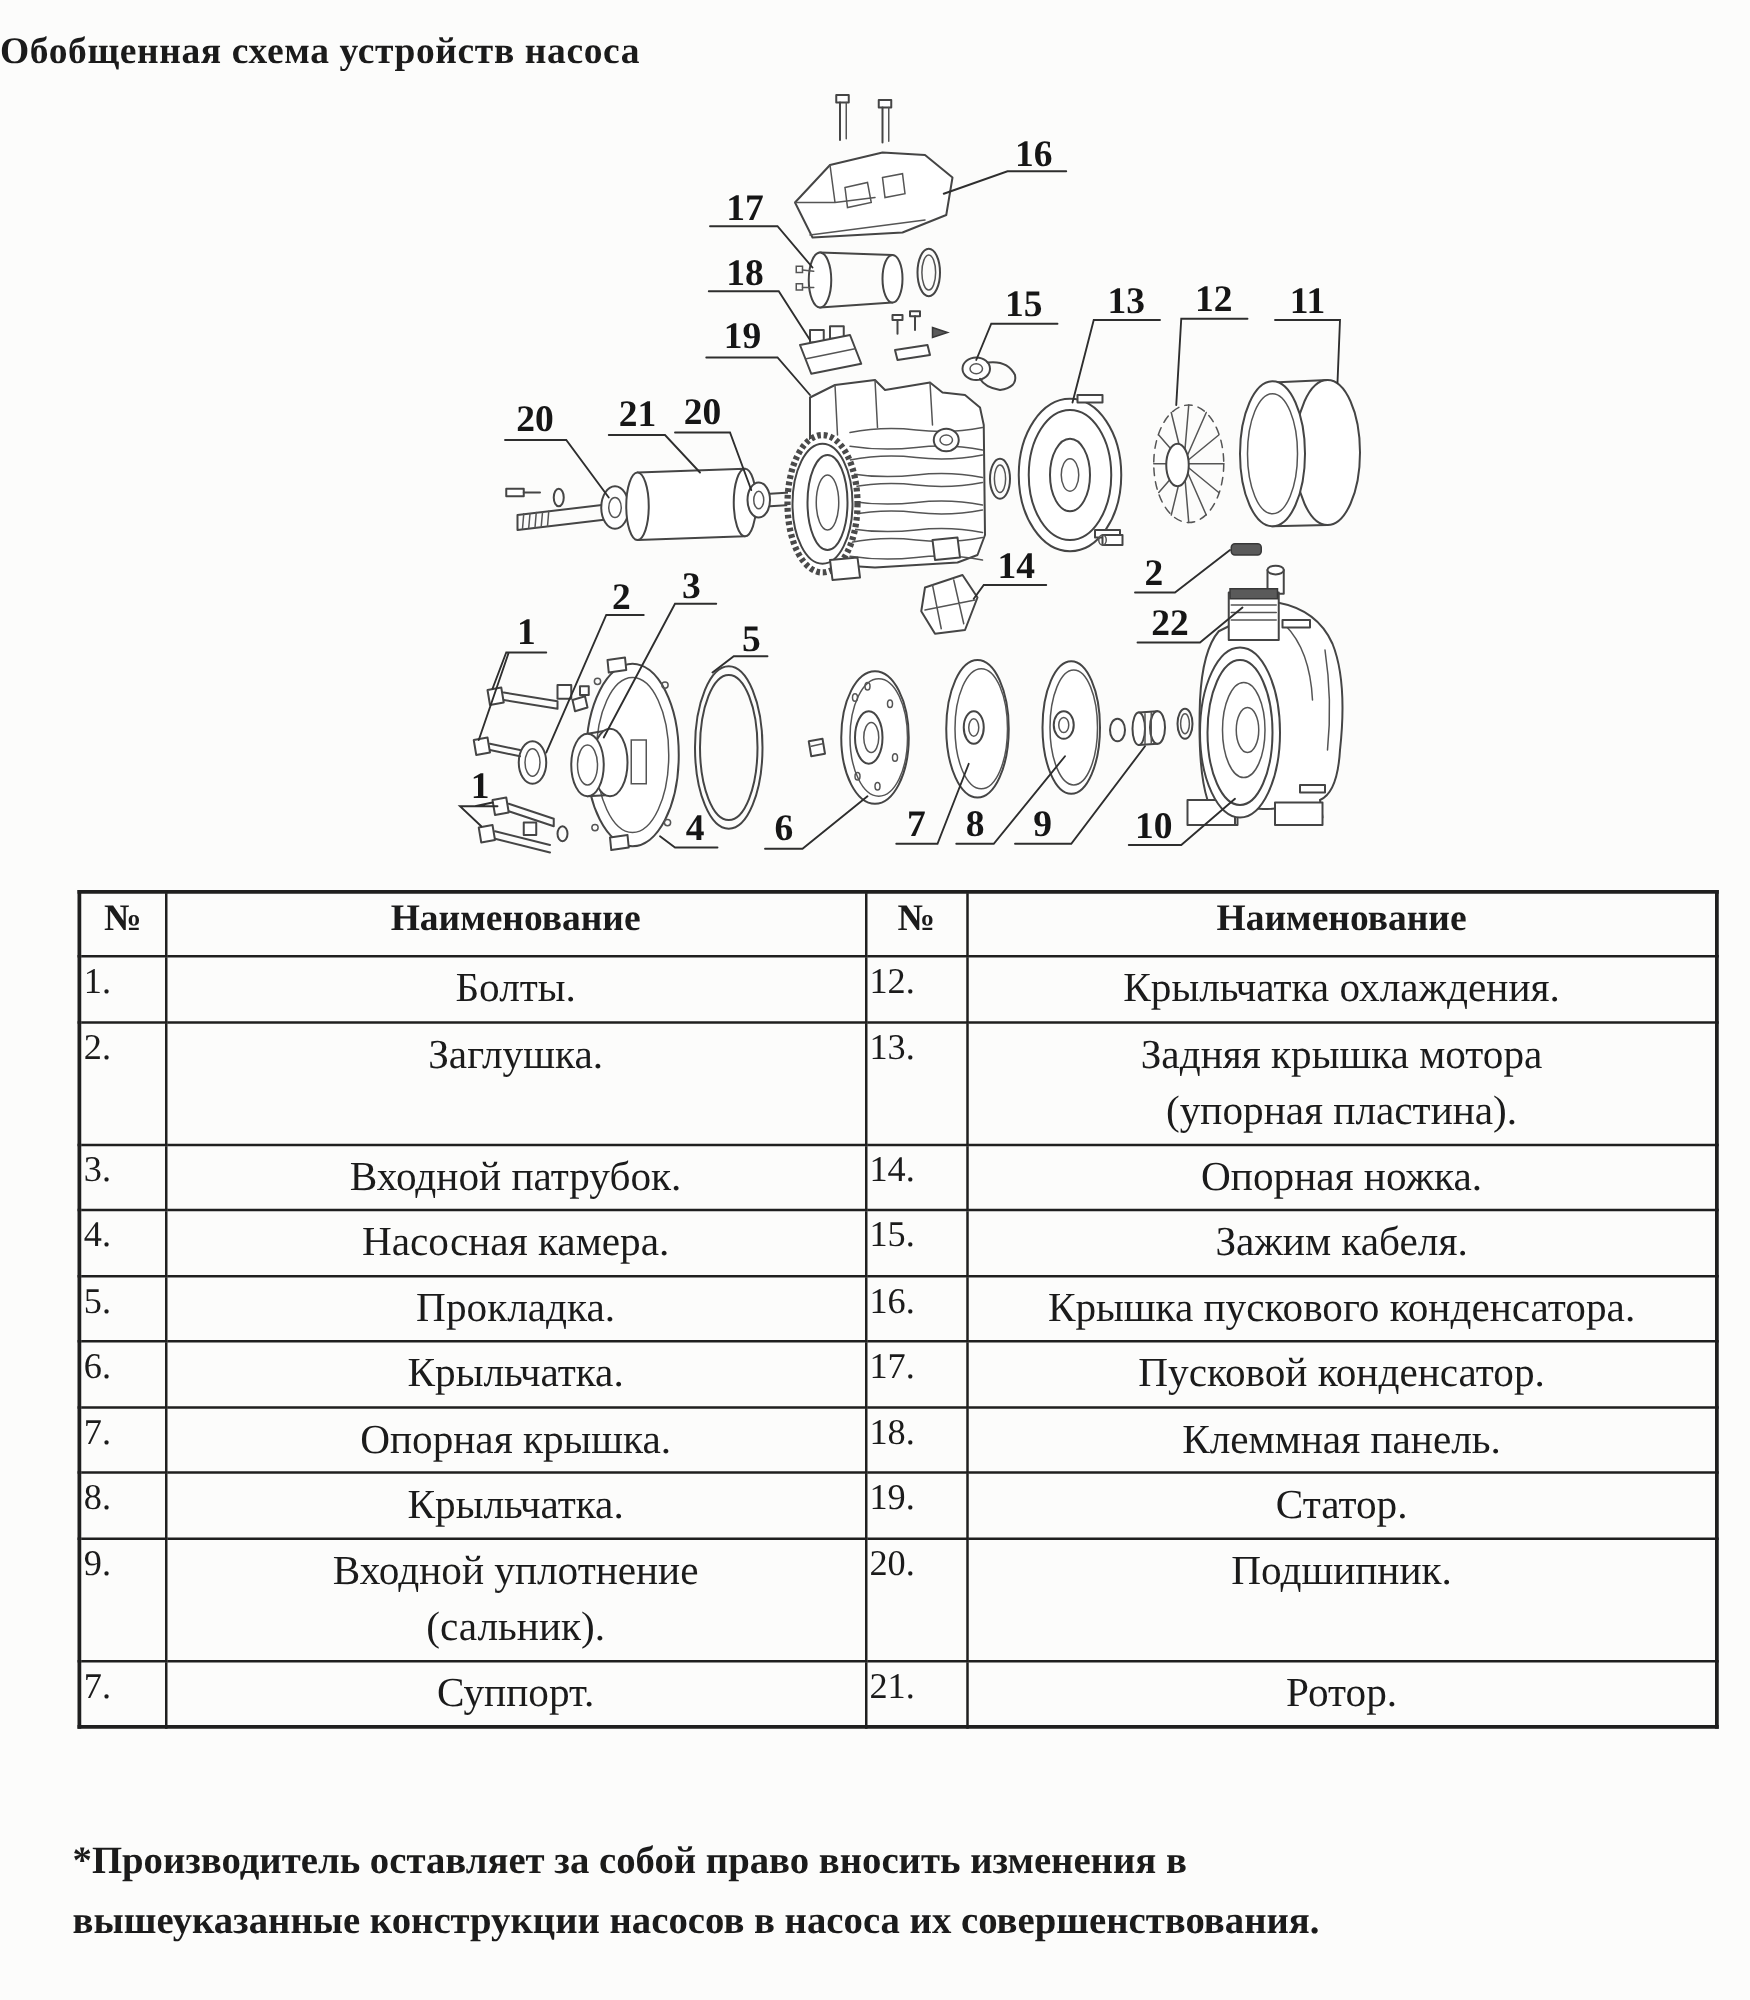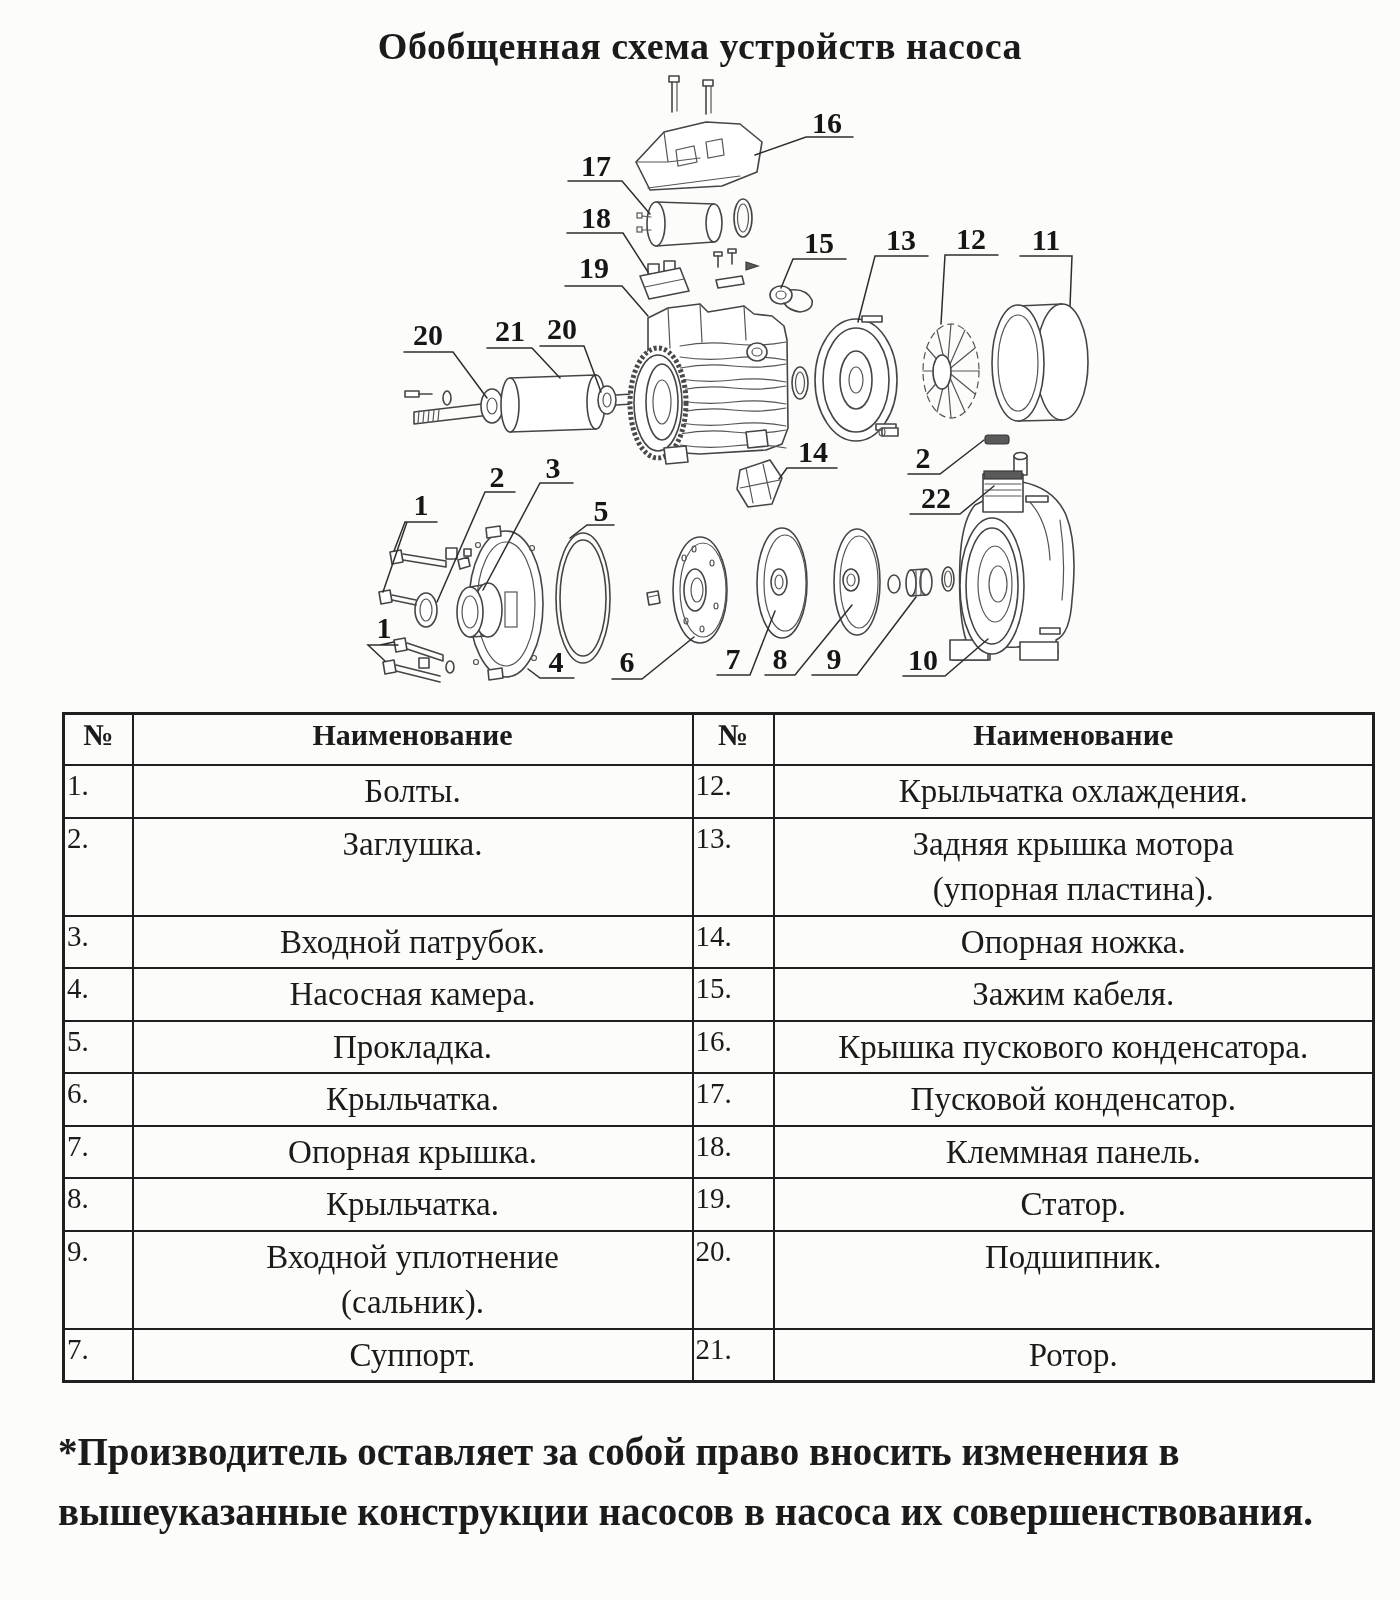--- a/index.html
+++ b/index.html
@@ -1,35 +1,35 @@
 <!DOCTYPE html>
 <html><head>
 <meta charset="utf-8">
 <style>
   html,body{margin:0;padding:0;background:#e8e8e8;}
   .canvas{position:relative;width:1400px;height:1600px;margin:0 auto;background:#fcfcfb;
           font-family:"Liberation Serif", serif;color:#1b1b1b;overflow:hidden;}
-  .title{position:absolute;top:24px;left:0;width:100%;margin:0;text-align:center;
-         font-size:38px;font-weight:bold;letter-spacing:.5px;}
+  .title{position:absolute;top:24px;left:0;width:100%;margin:0;
+         font-size:30px;font-weight:bold;letter-spacing:.5px;}
   svg.diagram{position:absolute;top:0;left:0;}
   .p{fill:none;stroke:#454545;stroke-width:1.6;stroke-linecap:round;stroke-linejoin:round;}
   .pt{fill:none;stroke:#555;stroke-width:1.2;stroke-linecap:round;}
   .pw{fill:#ffffff;stroke:#454545;stroke-width:1.6;stroke-linejoin:round;}
   .pd{fill:#5a5a5a;stroke:#383838;stroke-width:1.2;}
   .serr{fill:#ffffff;stroke:#4a4a4a;stroke-width:5;stroke-dasharray:3,2.3;}
   .ld{fill:none;stroke:#2e2e2e;stroke-width:1.5;stroke-linecap:round;}
   .cl{font-family:"Liberation Serif",serif;font-size:30px;font-weight:bold;fill:#161616;text-anchor:middle;}
   table.parts{position:absolute;top:712px;left:62px;width:1310px;border-collapse:collapse;
               table-layout:fixed;border:3px solid #1f1f1f;}
   table.parts th,table.parts td{border:2px solid #1f1f1f;vertical-align:top;padding:3px 2px 2px;}
   table.parts th{font-size:30px;font-weight:bold;text-align:center;height:44px;}
   td.no{font-size:29px;text-align:left;padding-left:12px;}
   td.name{font-size:33px;text-align:center;line-height:1.38;}
   tr.r{height:48px;} tr.tall{height:88px;}
-  .footnote{position:absolute;left:58px;top:1422px;font-size:39px;font-weight:bold;line-height:1.55;}
+  .footnote{position:absolute;left:58px;top:1464px;font-size:31px;font-weight:bold;line-height:1.55;}
 </style>
 </head>
 <body>
 
 <div class="canvas">
   <h1 class="title">Обобщенная схема устройств насоса</h1>
 
   <svg class="diagram" width="1400" height="705" viewBox="0 0 1400 705" xmlns="http://www.w3.org/2000/svg">
 
     <g>

